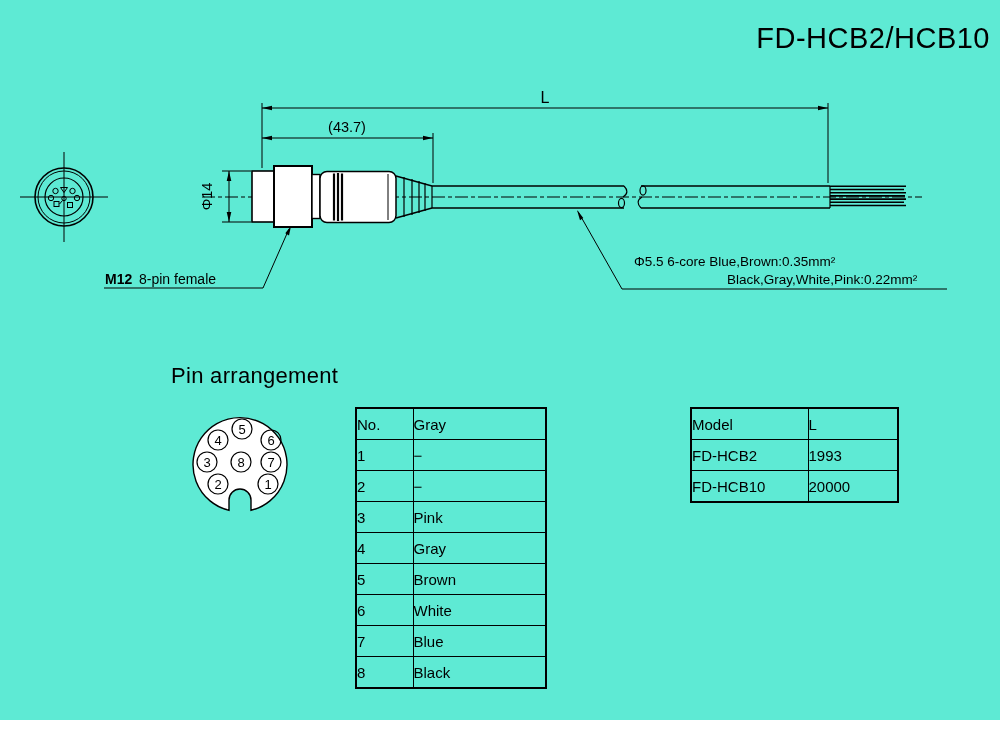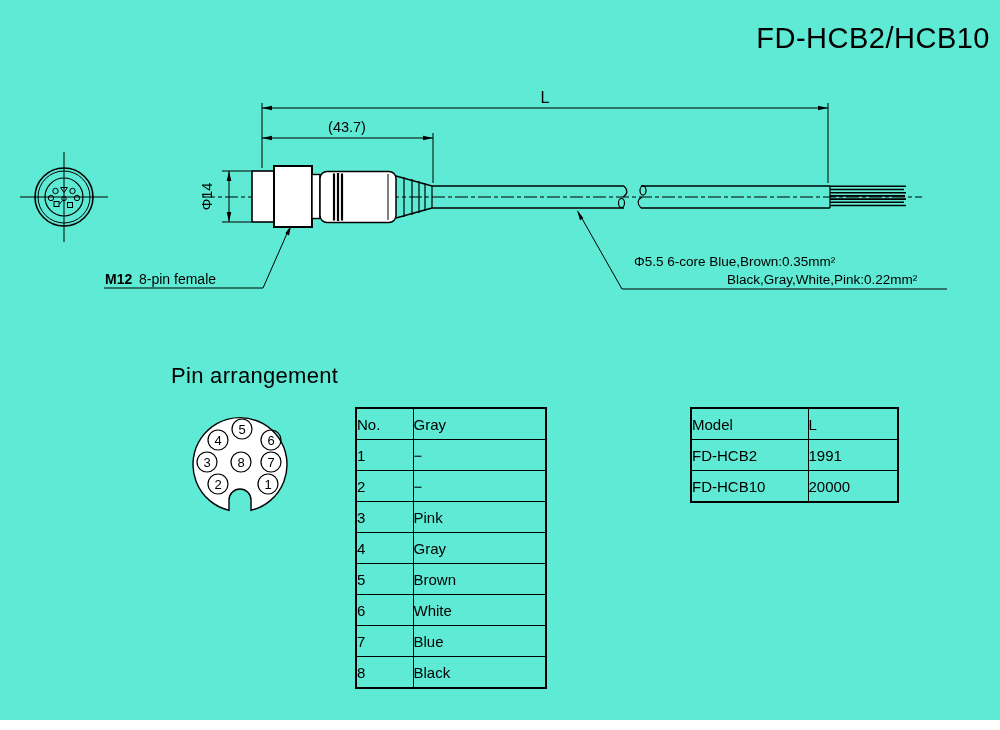--- a/index.html
+++ b/index.html
@@ -229,21 +229,21 @@
         <col style="width:117px">
         <col style="width:90px">
       </colgroup>
     <tbody>
       <tr>
         <td>Model</td>
         <td>L</td>
       </tr>
       <tr>
         <td>FD-HCB2</td>
-        <td>1991</td>
+        <td>1993</td>
       </tr>
       <tr>
         <td>FD-HCB10</td>
         <td>20000</td>
       </tr>
     </tbody>
   </table>
 
 </div>
 

